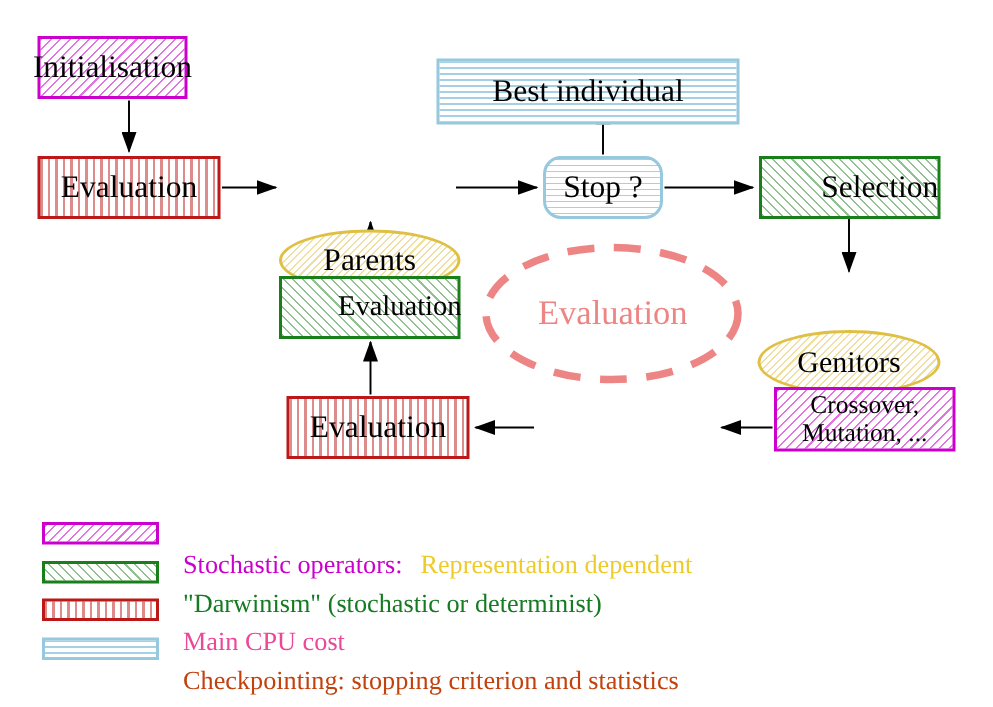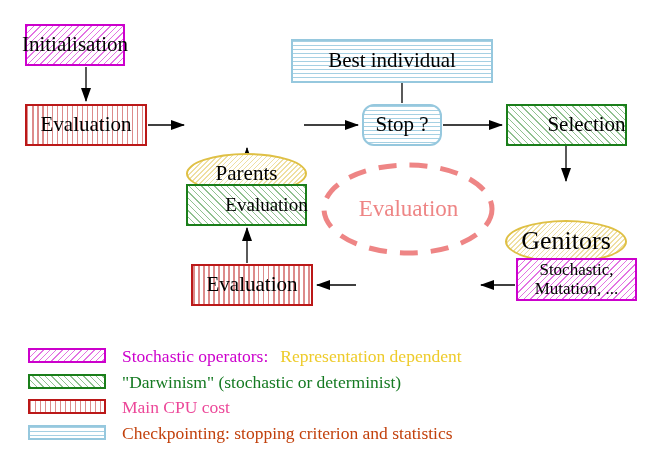--- a/index.html
+++ b/index.html
@@ -43,21 +43,21 @@
     border:2px solid #dfc045;
     background-image:repeating-linear-gradient(135deg,
       rgba(223,192,69,.5) 0px, rgba(223,192,69,.5) 1px,
       rgba(0,0,0,0) 1px, rgba(0,0,0,0) 3.5px);
   }
   .generation-label{
     position:absolute;left:336px;top:196px;width:145px;
     font-size:23px;color:#ee8585;text-align:center;
   }
   .legend-swatch{position:absolute;left:28px;width:78px;height:15px;background-color:#fff;}
-  .legend-text{position:absolute;left:122px;font-size:17.5px;white-space:nowrap;line-height:20px;}
+  .legend-text{position:absolute;left:122px;font-size:17.5px;white-space:nowrap;line-height:20px;margin-top:20px;}
   .lt-magenta{color:#cc00cc;}
   .lt-gold{color:#eecb2a;margin-left:12px;}
   .lt-green{color:#157a22;}
   .lt-red{color:#ec4899;}
   .lt-cyan{color:#c2410c;}
 </style>
 </head>
 <body>
 
 <div class="canvas">
@@ -89,24 +89,24 @@
   <div class="node ellipse hatch-yellow" style="left:186px;top:105px;width:121px;height:41px;font-size:21px;">Parents</div>
 
   <div class="node hatch-cyan" style="left:291px;top:39px;width:202px;height:44px;font-size:21px;">Best individual</div>
 
   <div class="node hatch-cyan" style="left:362px;top:104px;width:80px;height:42px;font-size:21px;border-radius:12px;">Stop ?</div>
 
   <div class="node hatch-green" style="left:506px;top:104px;width:121px;height:42px;font-size:21px;">Selection</div>
 
   <div class="node hatch-green" style="left:186px;top:184px;width:121px;height:42px;font-size:19px;">Evaluation</div>
 
-  <div class="node ellipse hatch-yellow" style="left:505px;top:172px;width:122px;height:43px;font-size:26px;">Genitors</div>
+  <div class="node ellipse hatch-yellow" style="left:505px;top:172px;width:122px;height:43px;font-size:20px;">Genitors</div>
 
   <div class="node hatch-magenta" style="left:516px;top:258px;width:121px;height:43px;font-size:17px;flex-direction:column;">
-    <span>Stochastic,</span>
+    <span>Crossover,</span>
     <span>Mutation, ...</span>
   </div>
 
 
   <div class="node hatch-red" style="left:191px;top:264px;width:122px;height:42px;font-size:21px;">Evaluation</div>
 
   <div class="generation-label">Evaluation</div>
 
   <div class="legend-swatch hatch-magenta" style="top:348px;"></div>
   <div class="legend-text" style="top:346px;">

